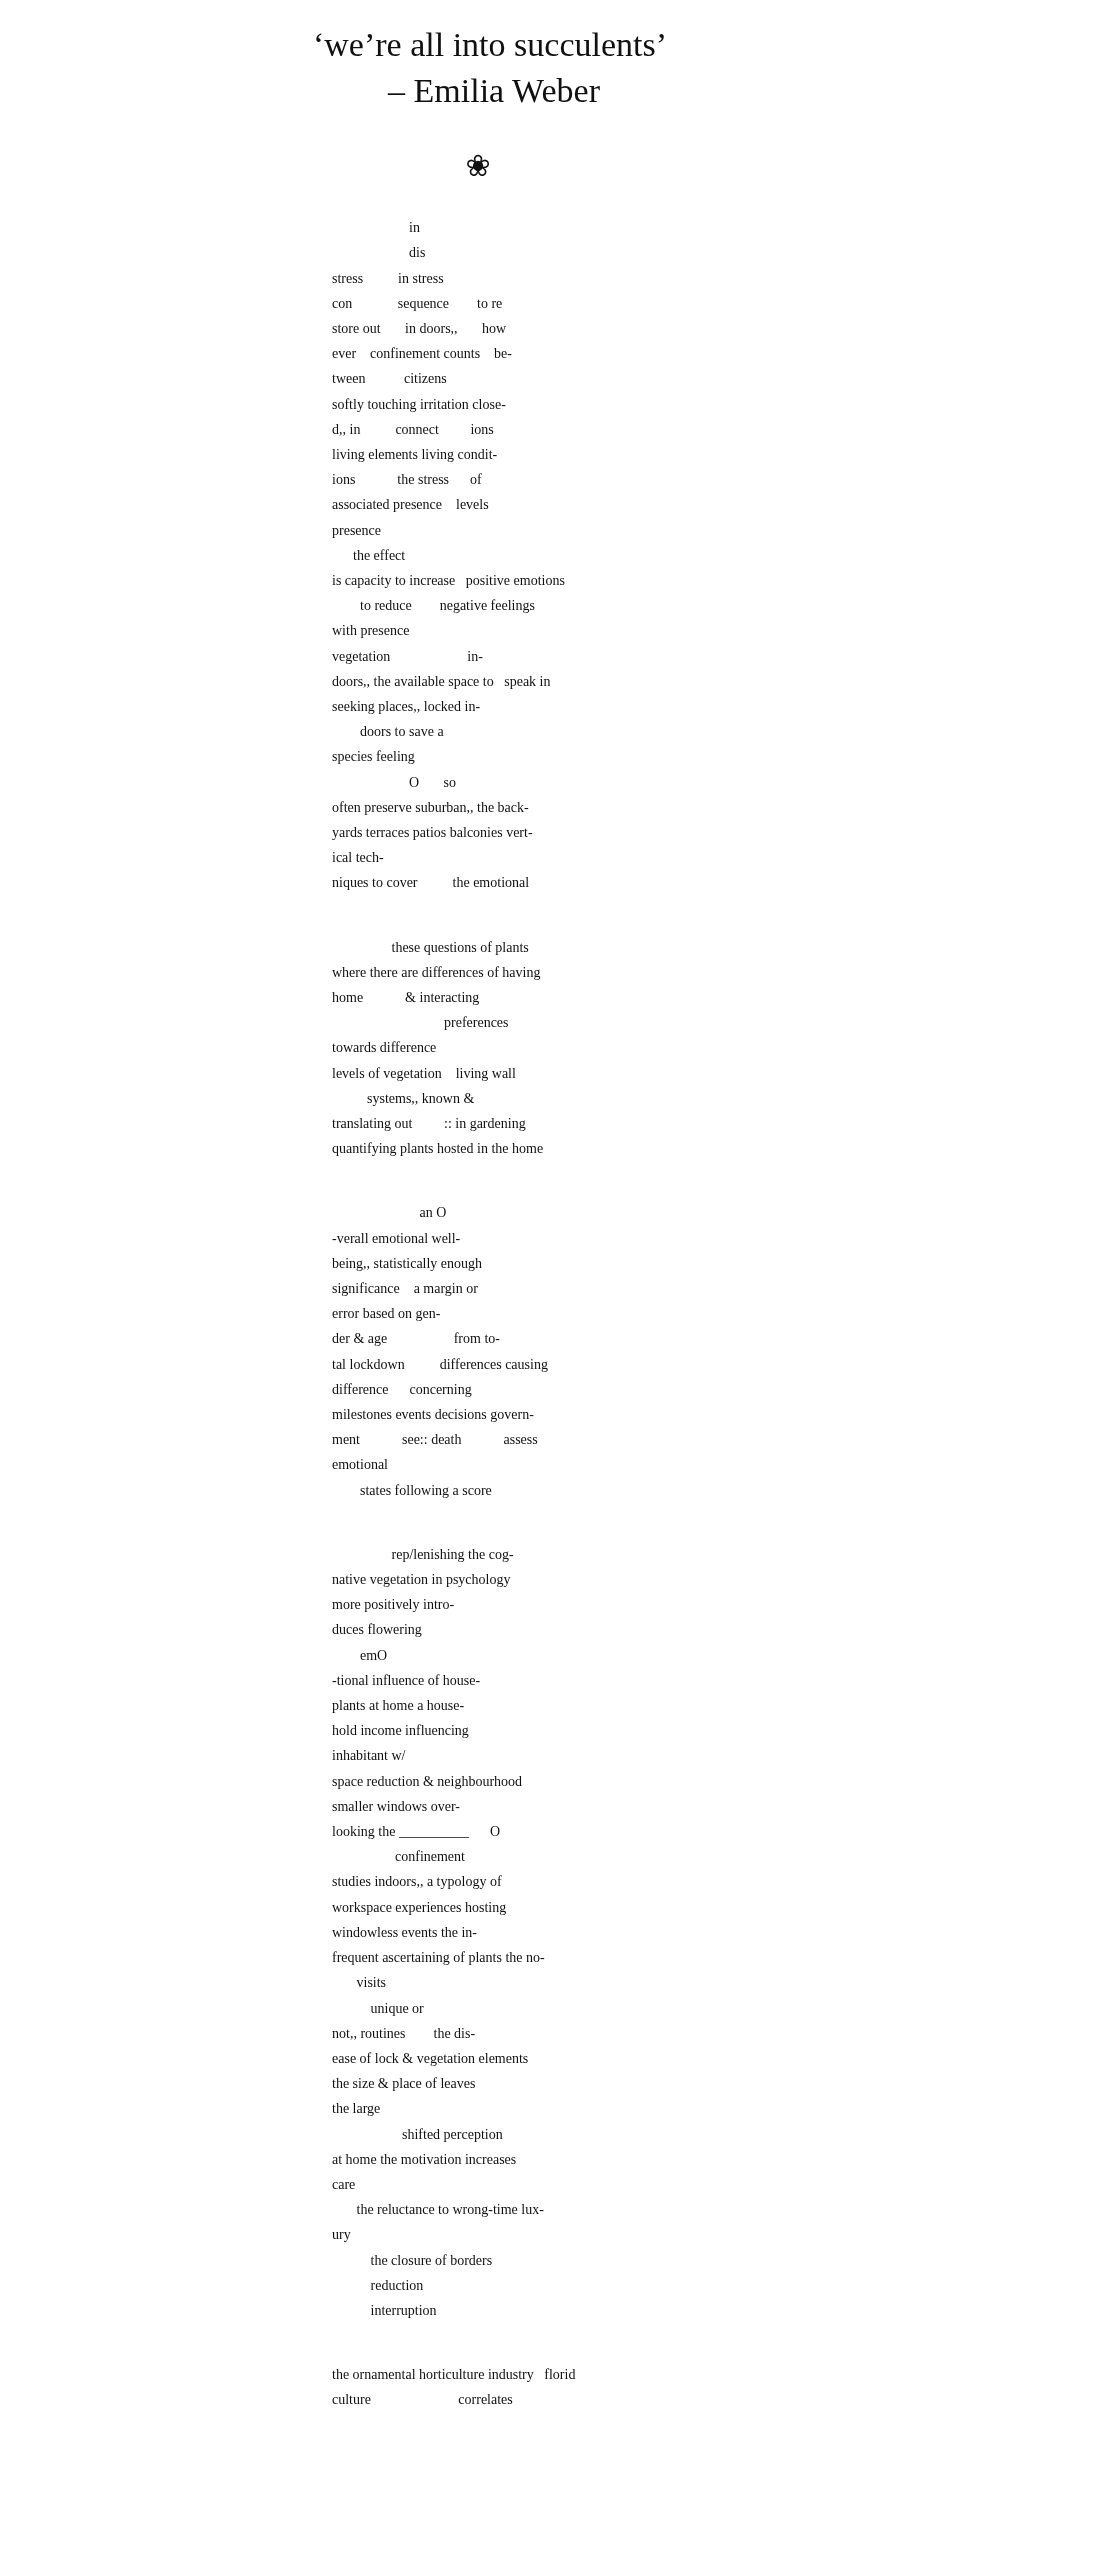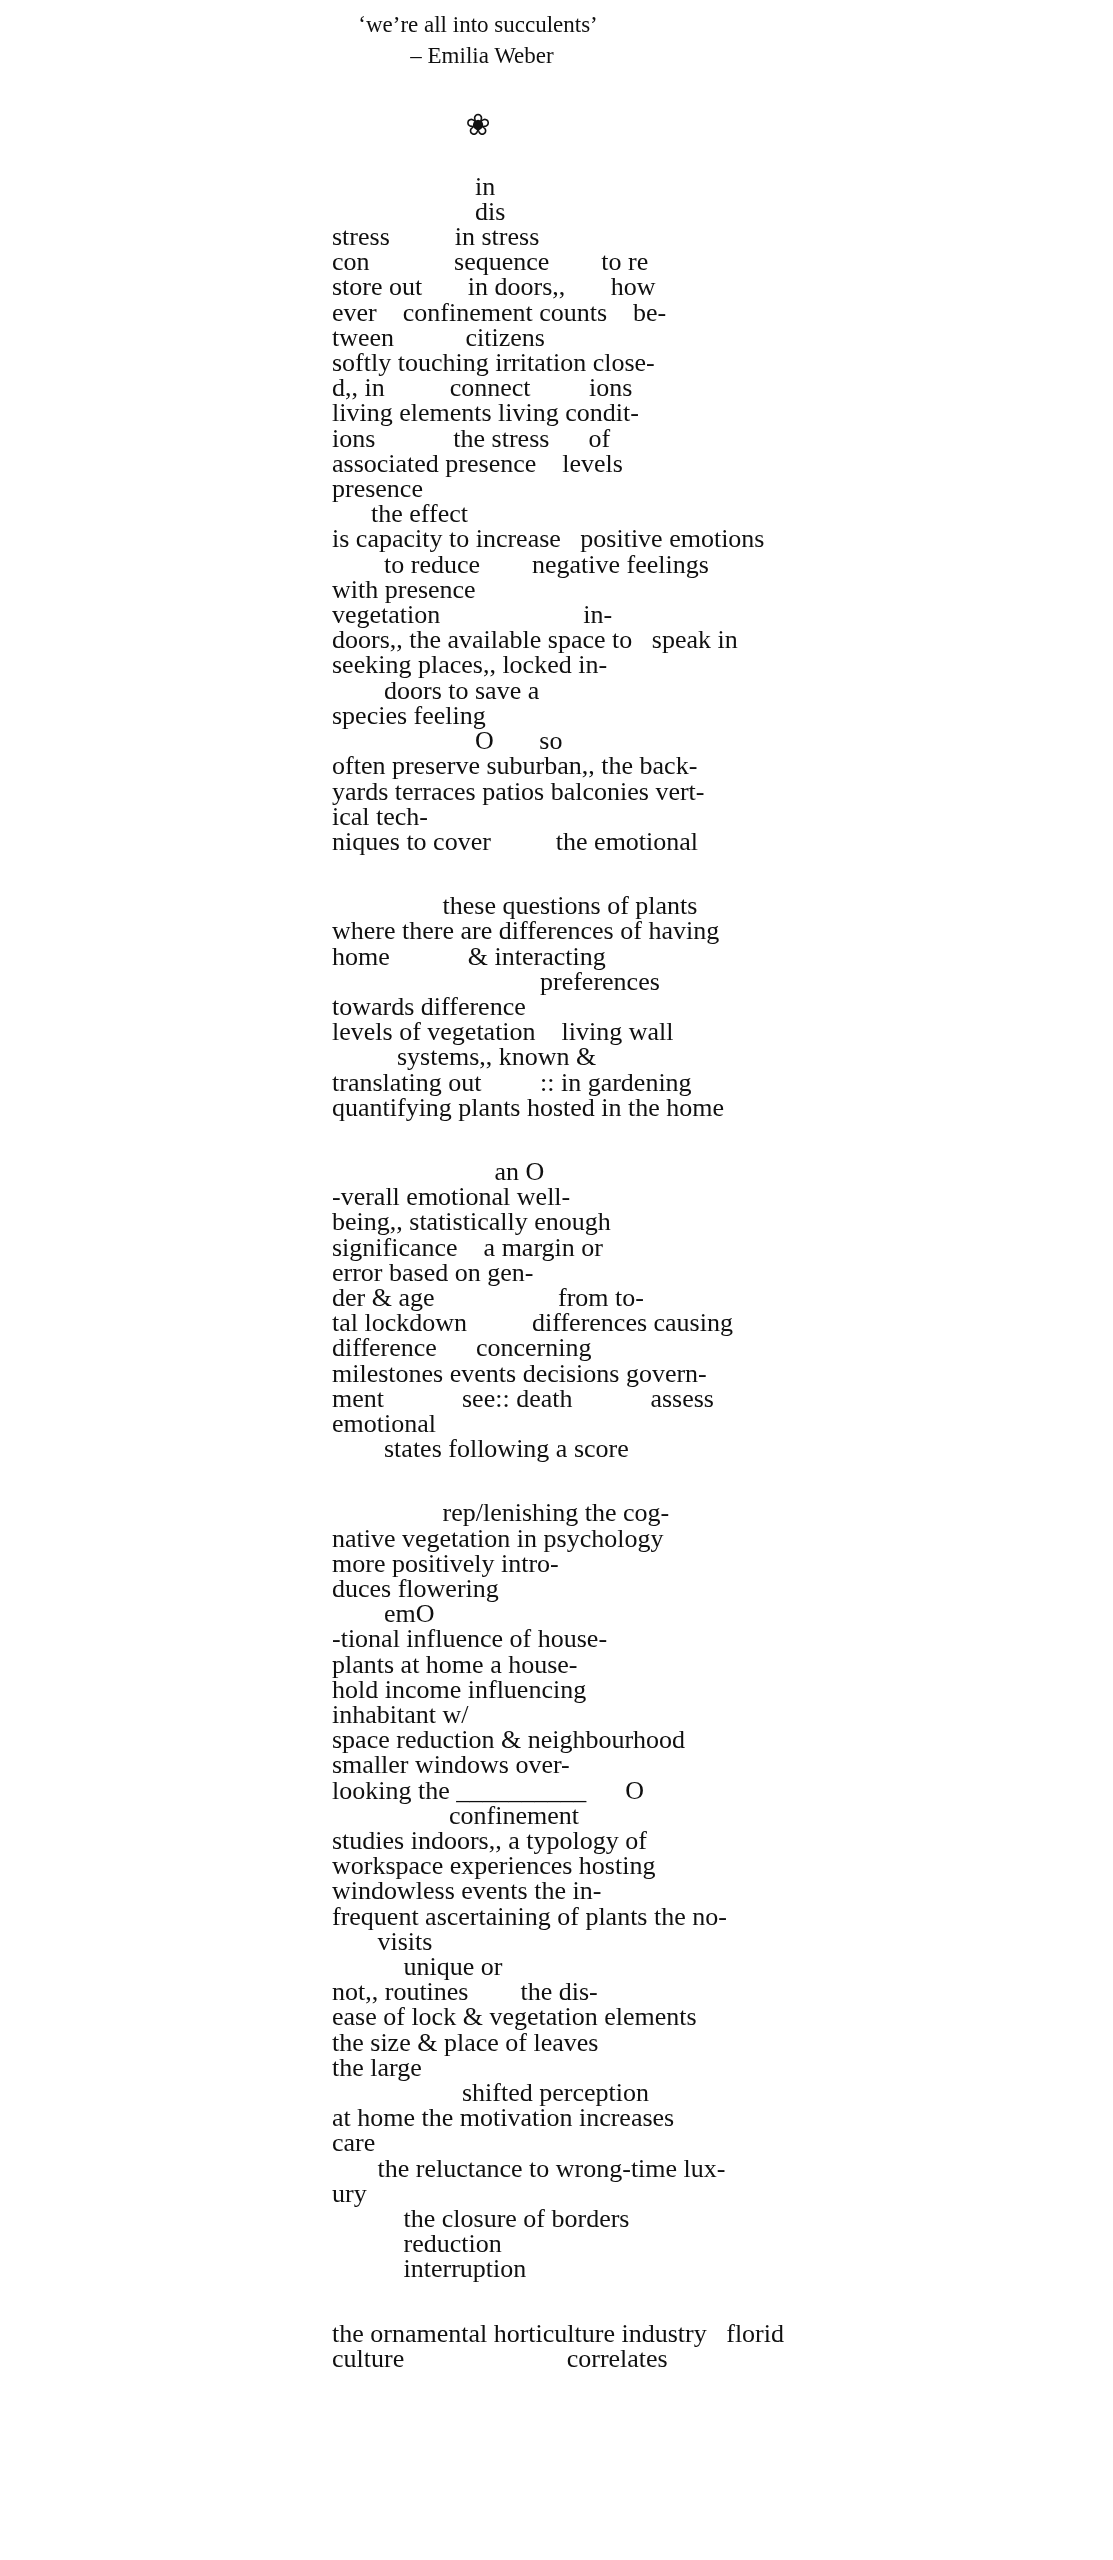--- a/index.html
+++ b/index.html
@@ -18,25 +18,25 @@
   .page {
     position: relative;
     width: 1113px;
     min-height: 2560px;
     box-sizing: border-box;
     padding: 0;
   }
 
   
   .epigraph {
-    margin: 0;
+    margin: 12px;
     padding-top: 10px;
     text-align: center;
     width: 956px;     
-    font-size: 23px;
+    font-size: 34px;
     line-height: 1.34;
   }
   .epigraph .quote {
     display: block;
     white-space: pre;
   }
   .epigraph .attribution {
     display: block;
     white-space: pre;
     padding-left: 8px;
@@ -55,21 +55,21 @@
     line-height: 1;
     color: #111;
   }
 
   
   .poem {
     margin: 0;
     padding: 0;
     margin-left: 332px;
     margin-top: 24px;
-    font-size: 26px;
+    font-size: 14px;
     line-height: 25.2px;
     white-space: pre;
     font-family: "Liberation Serif", "DejaVu Serif", serif;
   }
   .stanza {
     white-space: pre;
     margin: 0;
     padding: 0;
   }
   .stanza + .stanza {

